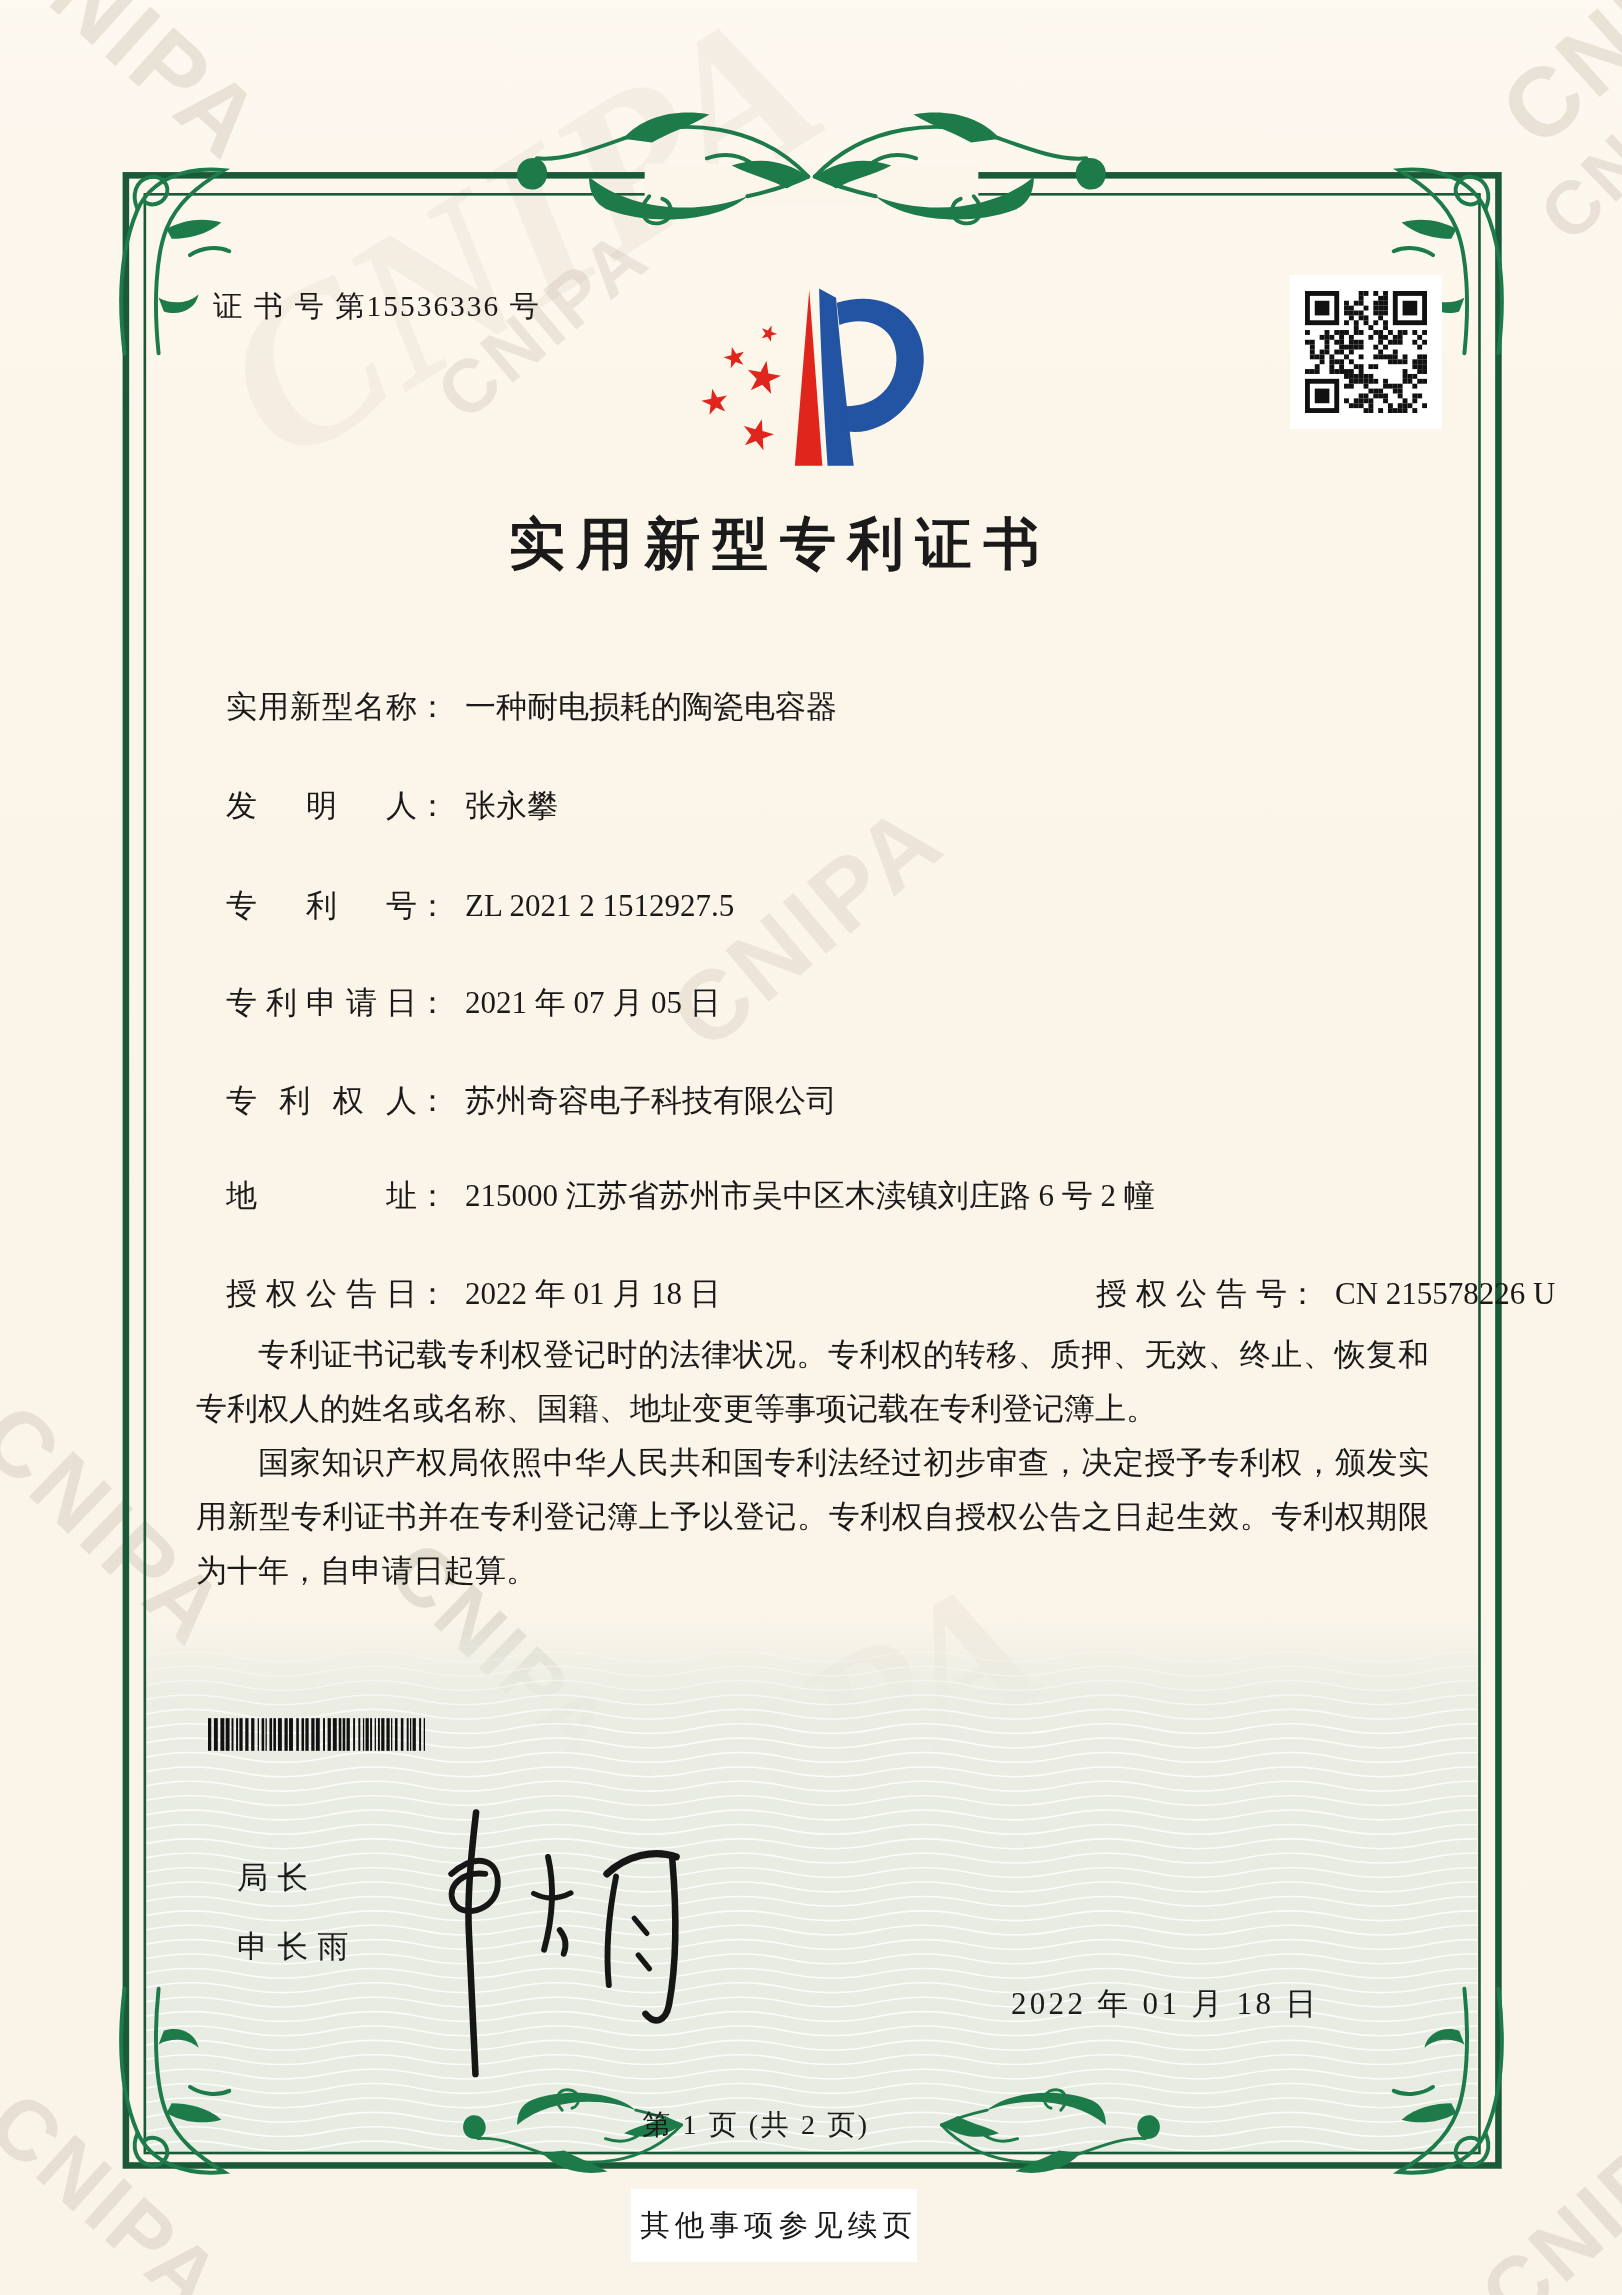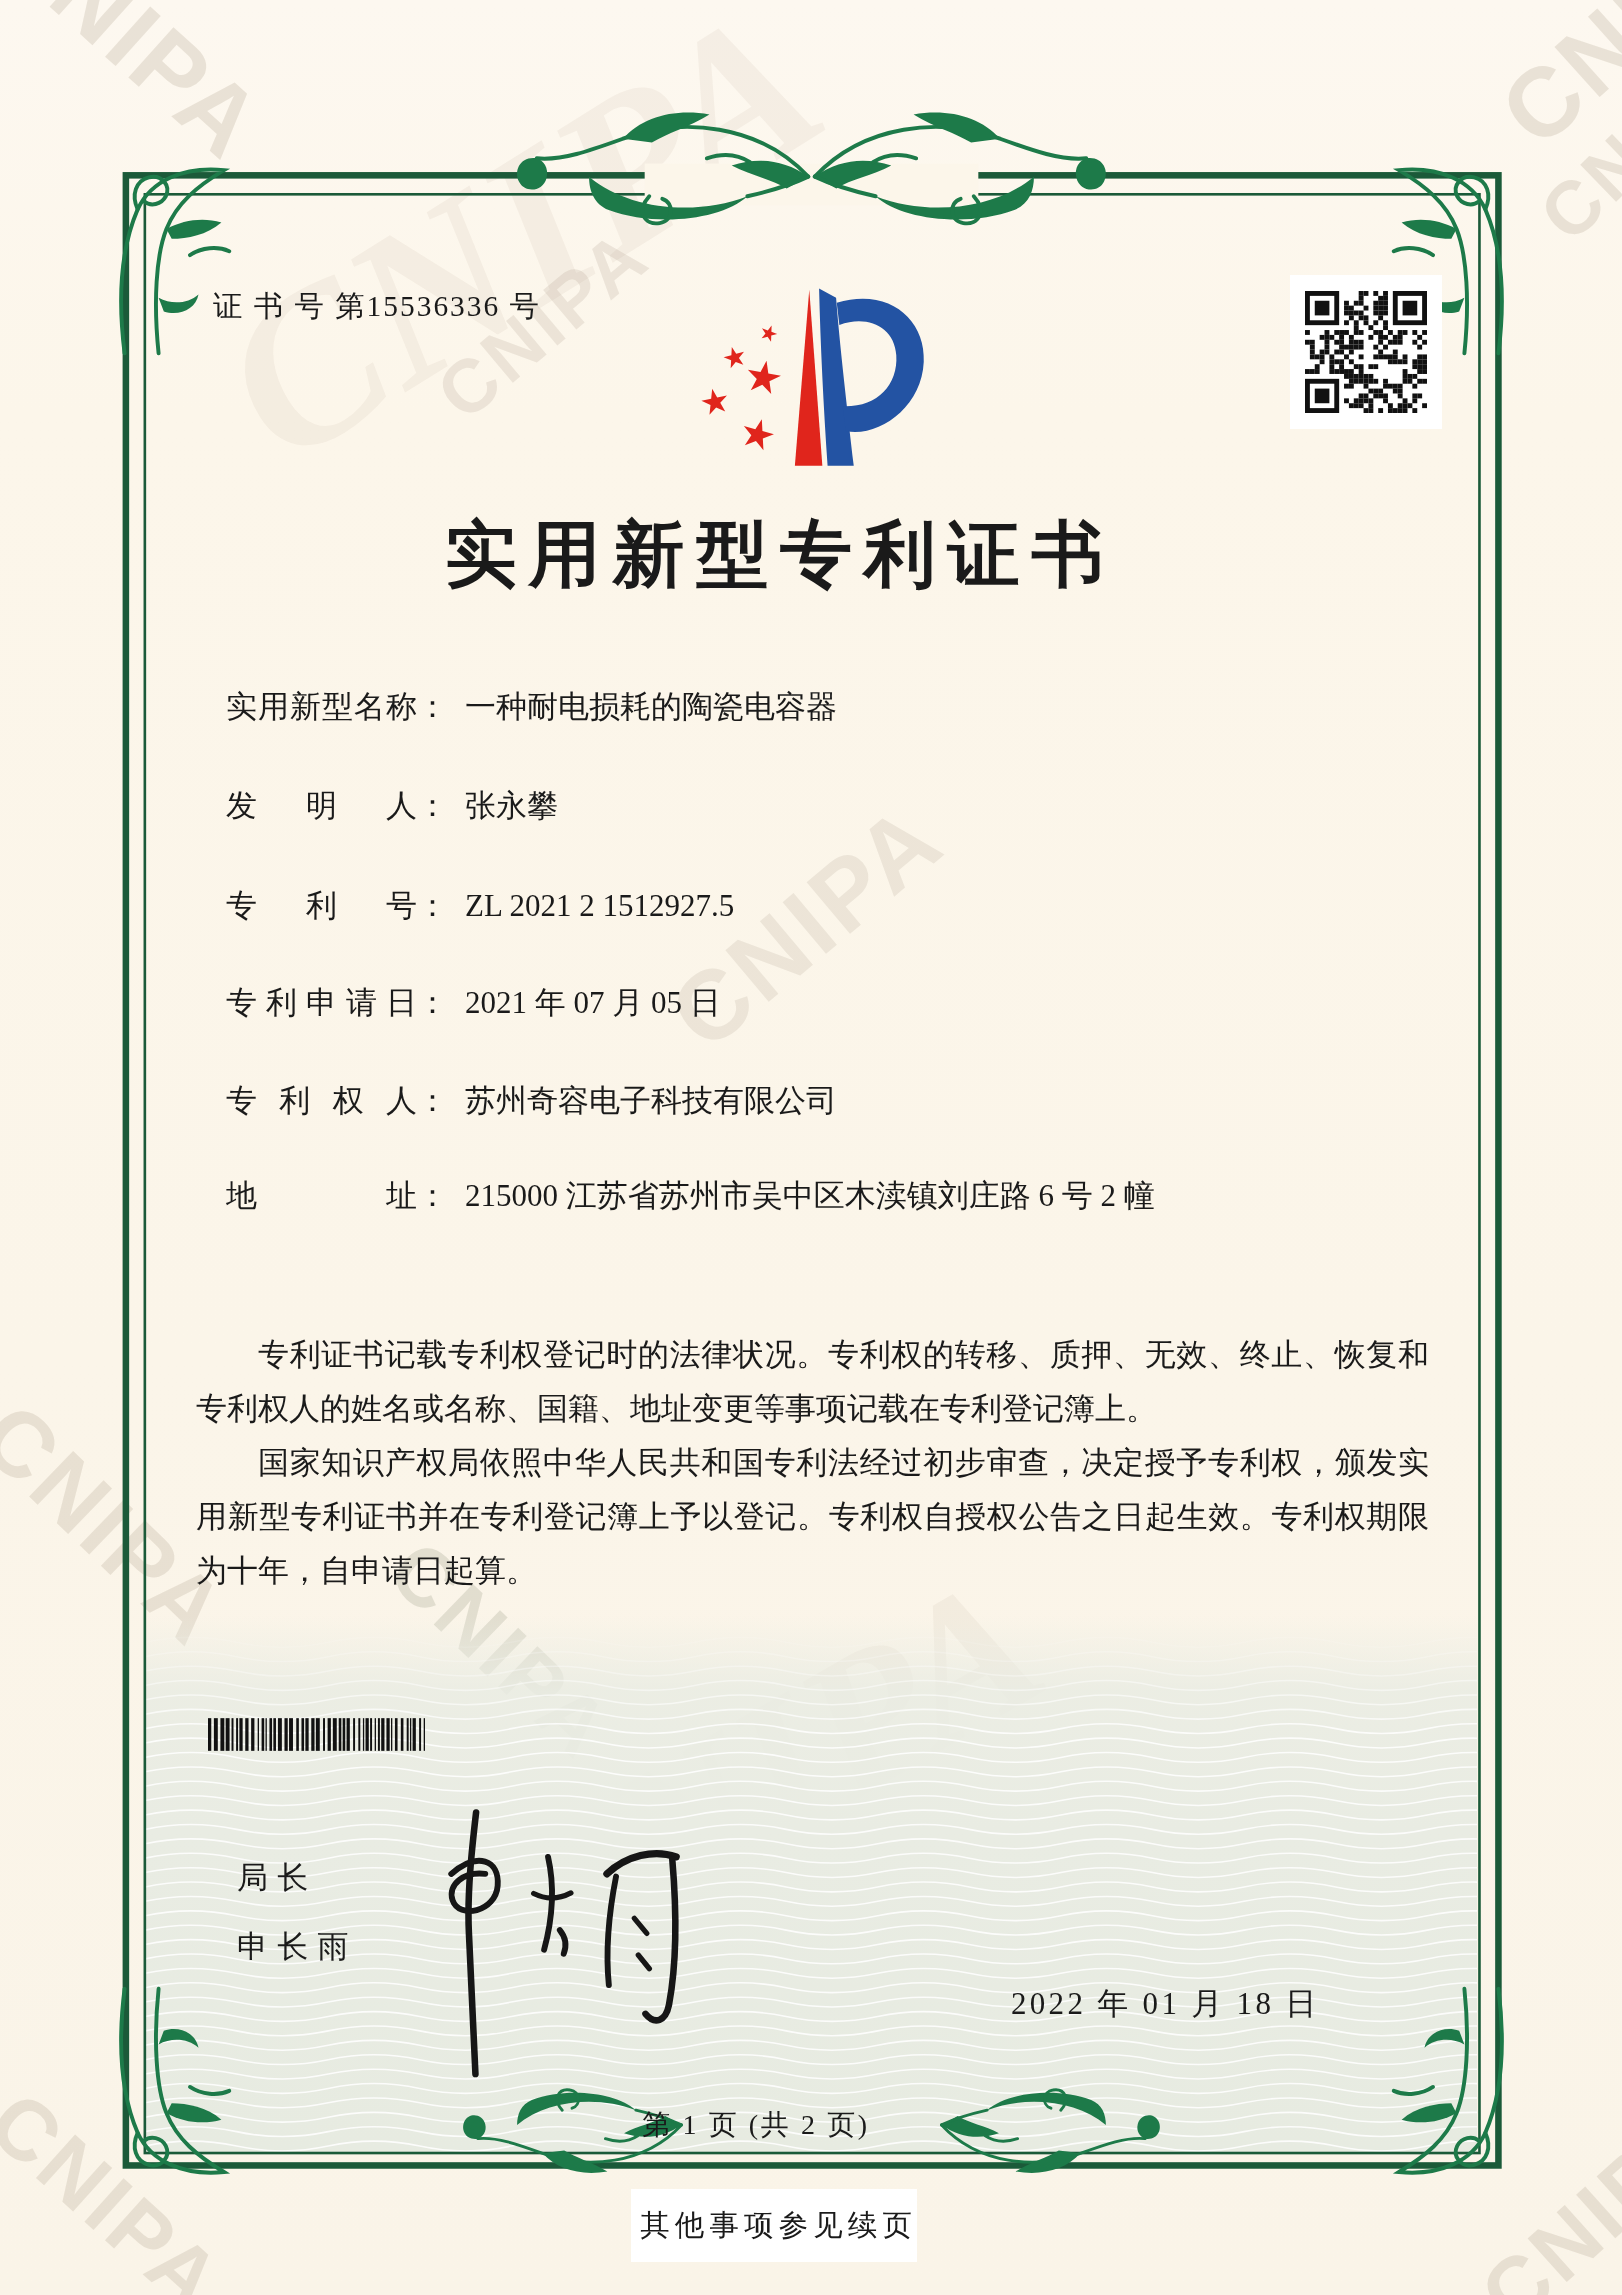--- a/index.html
+++ b/index.html
@@ -16,21 +16,21 @@
   .wm-script{font-family:"Liberation Serif","DejaVu Serif",serif;font-style:italic;
       color:rgba(176,160,138,0.10);letter-spacing:1.3px;}
   
   #band{left:145px;top:1616px;width:1332px;height:538px;z-index:2;
     background:linear-gradient(180deg,rgba(233,236,227,0) 0%,rgba(233,236,227,.85) 14%,#e9ece3 40%,#e7ebe1 100%);}
   #band svg{position:absolute;left:0;top:0;}
   
   #frame{left:0;top:0;z-index:3;}
   
   .certno{left:213px;top:287px;font-size:29.4px;letter-spacing:2px;z-index:4;}
-  .title{left:0;top:507px;width:1560px;text-align:center;font-size:72px;font-weight:bold;
+  .title{left:0;top:507px;width:1560px;text-align:center;font-size:56px;font-weight:bold;
          letter-spacing:11.8px;z-index:4;}
   .frow{position:absolute;left:226px;font-size:31px;z-index:4;white-space:nowrap;}
   .flabel{display:inline-block;width:191px;text-align:justify;text-align-last:justify;
           vertical-align:top;}
   .colon{display:inline-block;}
   .fval{display:inline-block;margin-left:17px;}
   .grant2{position:absolute;left:870px;top:0;}
   .paras{left:196px;top:1328px;width:1233px;z-index:4;font-size:31px;line-height:54px;
          text-align:justify;z-index:4;}
   .paras p{margin:0;text-indent:2em;}
@@ -395,20 +395,26 @@
   </div>
   <div class="frow" style="top:982px">
     <span class="flabel">专利申请日</span><span class="colon">：</span><span class="fval">2021 年 07 月 05 日</span>
   </div>
   <div class="frow" style="top:1080px">
     <span class="flabel">专利权人</span><span class="colon">：</span><span class="fval">苏州奇容电子科技有限公司</span>
   </div>
   <div class="frow" style="top:1175px">
     <span class="flabel">地址</span><span class="colon">：</span><span class="fval">215000 江苏省苏州市吴中区木渎镇刘庄路 6 号 2 幢</span>
   </div>
+  <div class="frow" style="top:1273px">
+    <span class="flabel">授权公告日</span><span class="colon">：</span><span class="fval">2022 年 01 月 18 日</span>
+    <span class="grant2">
+      <span class="flabel">授权公告号</span><span class="colon">：</span><span class="fval">CN 215578226 U</span>
+    </span>
+  </div>
 
   <div class="abs paras">
     <p>专利证书记载专利权登记时的法律状况。专利权的转移、质押、无效、终止、恢复和专利权人的姓名或名称、国籍、地址变更等事项记载在专利登记簿上。</p>
     <p>国家知识产权局依照中华人民共和国专利法经过初步审查，决定授予专利权，颁发实用新型专利证书并在专利登记簿上予以登记。专利权自授权公告之日起生效。专利权期限为十年，自申请日起算。</p>
   </div>
 
   <svg id="barcode" class="abs" width="217" height="33" viewBox="0 0 332 50">
       <rect x="0" y="0" width="5" height="50" fill="#111"></rect>
       <rect x="9" y="0" width="6" height="50" fill="#111"></rect>
       <rect x="19" y="0" width="6" height="50" fill="#111"></rect>

